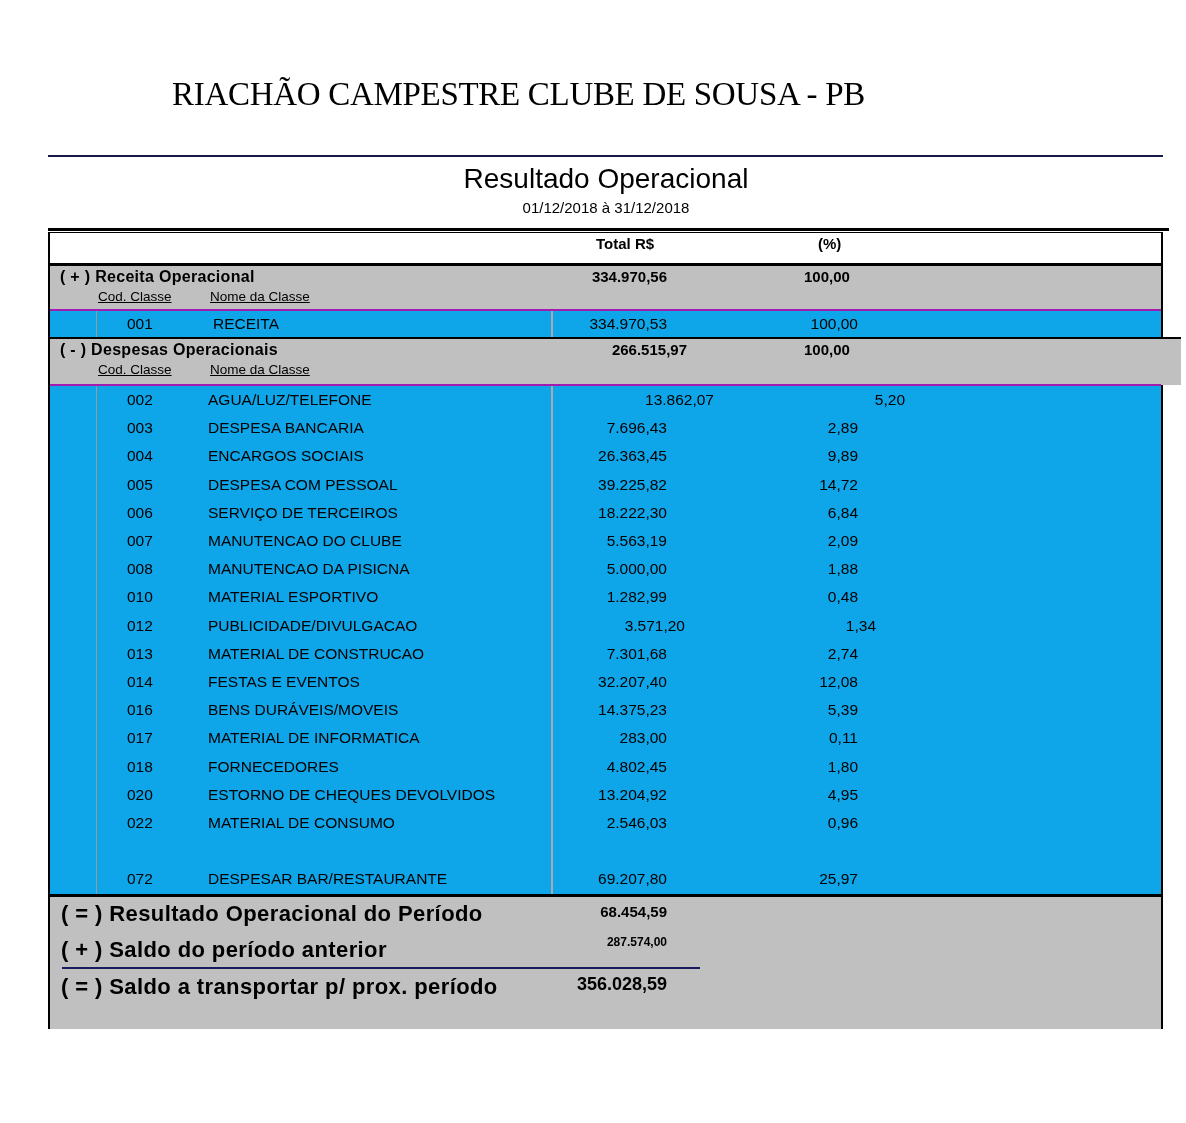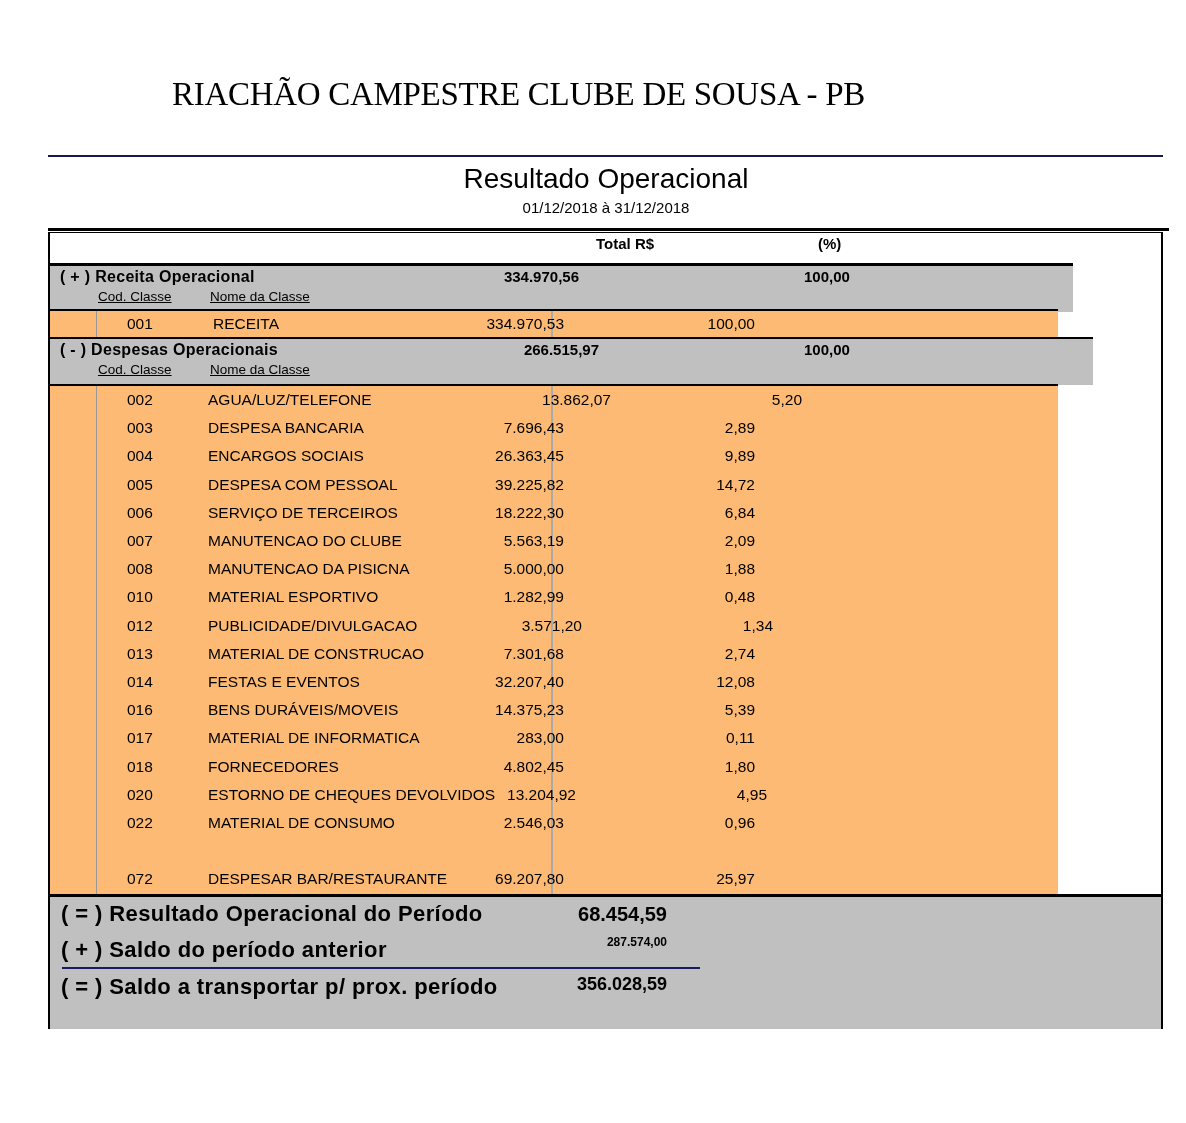--- a/index.html
+++ b/index.html
@@ -4,26 +4,26 @@
 <style>
   html, body { margin:0; padding:0; background:#ffffff; }
   body { width:1186px; height:1123px; position:relative; overflow:hidden; font-family:"Liberation Sans", sans-serif; color:#000; }
   .org-title { position:absolute; left:172px; top:76px; font-family:"Liberation Serif", serif; font-size:33px; letter-spacing:-0.3px; white-space:nowrap; }
   .hr-top { position:absolute; left:48px; top:155px; width:1115px; height:2px; background:#1a1a4a; }
   .rep-title { position:absolute; left:0; width:1212px; top:163px; text-align:center; font-size:28px; }
   .rep-period { position:absolute; left:0; width:1212px; top:199px; text-align:center; font-size:15px; }
   .hr-thick { position:absolute; left:48px; top:228px; width:1121px; height:3px; background:#000; }
   .frame { position:absolute; left:48px; top:232px; width:1111px; height:794px; border:2px solid #000; border-top:1px solid #000; }
   .colhead { position:absolute; top:235px; font-weight:bold; font-size:15px; }
-  .band { position:absolute; left:50px; width:1023px; background:#c0c0c0; border-top:3px solid #000; }
+  .band { position:absolute; left:50px; width:1111px; background:#c0c0c0; border-top:3px solid #000; }
   .band .lbl { position:absolute; left:10px; top:2px; font-weight:bold; font-size:16px; letter-spacing:0.3px; }
   .band .total { position:absolute; right:494px; top:2px; font-weight:bold; font-size:15px; text-align:right; }
   .band .pct { position:absolute; left:754px; top:2px; font-weight:bold; font-size:15px; }
   .band .sub { position:absolute; top:23px; font-size:13.5px; text-decoration:underline; }
-  .rows { position:absolute; left:50px; width:1008px; background:#fdba74; border-top:2px solid #000000; }
+  .rows { position:absolute; left:50px; width:1111px; background:#0ea5e9; border-top:2px solid #a21caf; }
   .rows .vl1 { position:absolute; left:46px; top:0; bottom:0; width:1px; background:#999; }
   .rows .vl2 { position:absolute; left:501px; top:0; bottom:0; width:2px; background:#aaa; }
   .row { position:absolute; left:0; width:100%; height:28px; font-size:15.5px; }
   .row .code { position:absolute; left:77px; top:4px; }
   .row .name { position:absolute; left:158px; top:4px; white-space:nowrap; }
   .row .total { position:absolute; right:494px; top:4px; text-align:right; }
   .row .pct { position:absolute; right:303px; top:4px; text-align:right; }
   .summary { position:absolute; left:50px; top:894px; width:1111px; height:132px; background:#c0c0c0; border-top:3px solid #000; }
   .summary .s-lbl { position:absolute; left:11px; font-weight:bold; font-size:22px; letter-spacing:0.4px; white-space:nowrap; }
   .summary .s-val { position:absolute; right:494px; font-weight:bold; text-align:right; }
@@ -149,21 +149,21 @@
       <span class="name">MATERIAL DE INFORMATICA</span>
       <span class="total">283,00</span>
       <span class="pct">0,11</span>
     </div>
     <div class="row" style="top: 367.6px;">
       <span class="code">018</span>
       <span class="name">FORNECEDORES</span>
       <span class="total">4.802,45</span>
       <span class="pct">1,80</span>
     </div>
-    <div class="row" style="top: 395.8px; padding-left: 12px;">
+    <div class="row" style="top: 395.8px;">
       <span class="code">020</span>
       <span class="name">ESTORNO DE CHEQUES DEVOLVIDOS</span>
       <span class="total">13.204,92</span>
       <span class="pct">4,95</span>
     </div>
     <div class="row" style="top: 424px;">
       <span class="code">022</span>
       <span class="name">MATERIAL DE CONSUMO</span>
       <span class="total">2.546,03</span>
       <span class="pct">0,96</span>
@@ -171,19 +171,19 @@
     <div class="row" style="top: 480.4px;">
       <span class="code">072</span>
       <span class="name">DESPESAR BAR/RESTAURANTE</span>
       <span class="total">69.207,80</span>
       <span class="pct">25,97</span>
     </div>
   </div>
 
 <div class="summary">
   <span class="s-lbl" style="top:4px;">( = ) Resultado Operacional do Período</span>
-  <span class="s-val" style="top:6px;font-size:20px;">68.454,59</span>
+  <span class="s-val" style="top:6px;font-size:15px;">68.454,59</span>
   <span class="s-lbl" style="top:40px;">( + ) Saldo do período anterior</span>
   <span class="s-val" style="top:38px;font-size:12px;">287.574,00</span>
   <div class="s-line"></div>
   <span class="s-lbl" style="top:77px;">( = ) Saldo a transportar p/ prox. período</span>
   <span class="s-val" style="top:77px;font-size:18px;">356.028,59</span>
 </div>
 
 </body></html>

